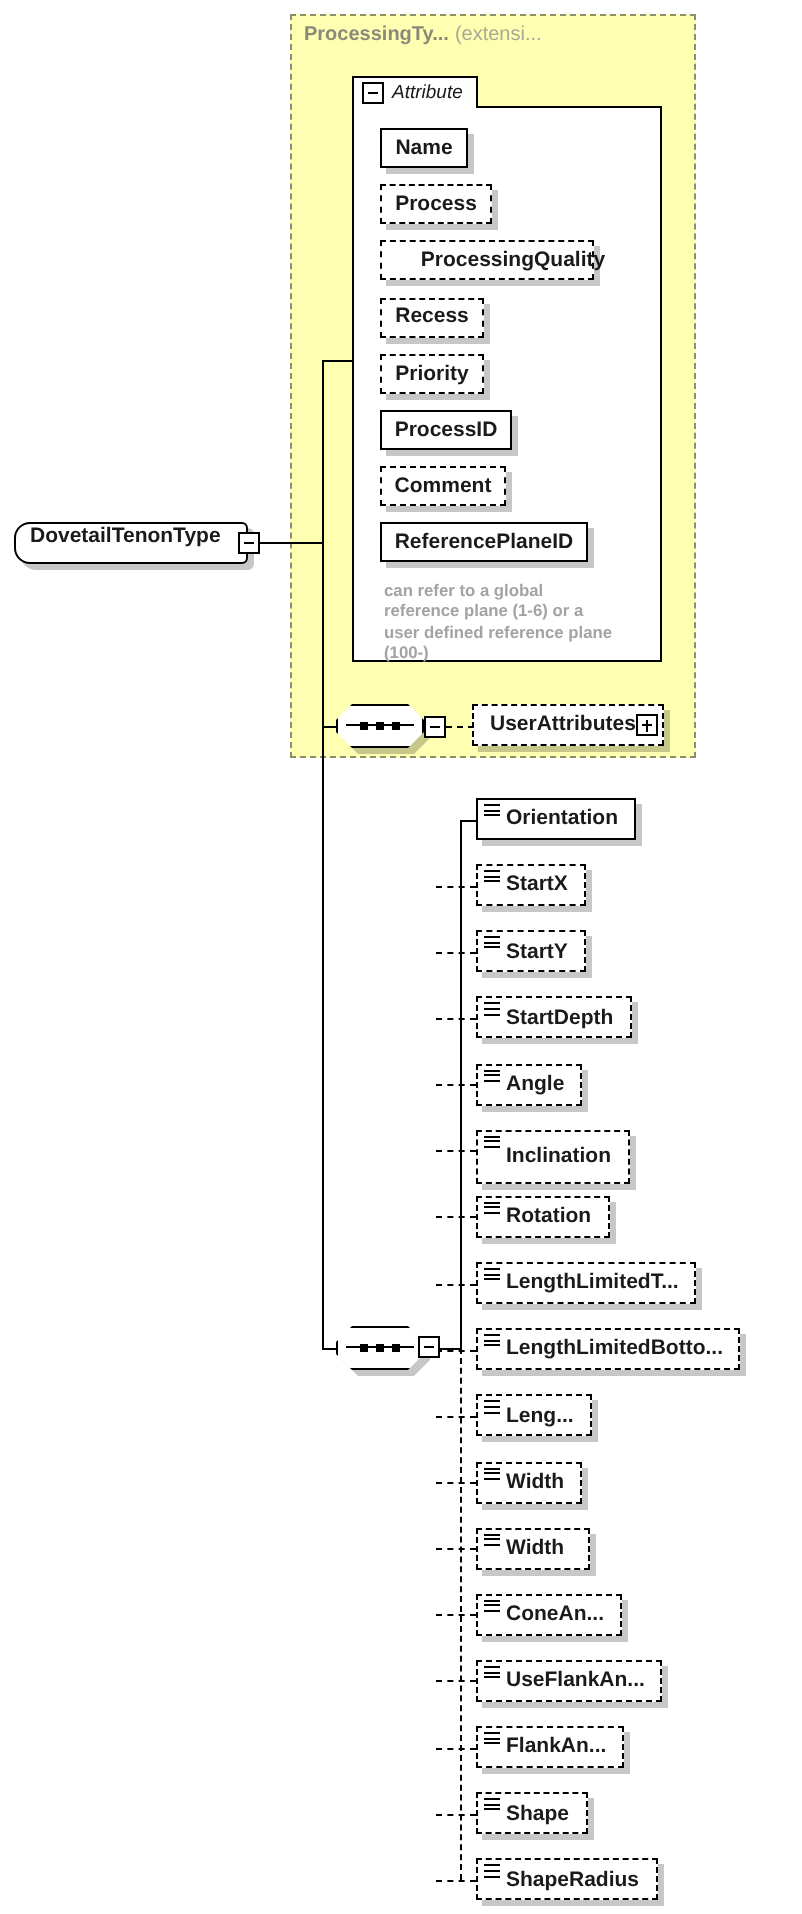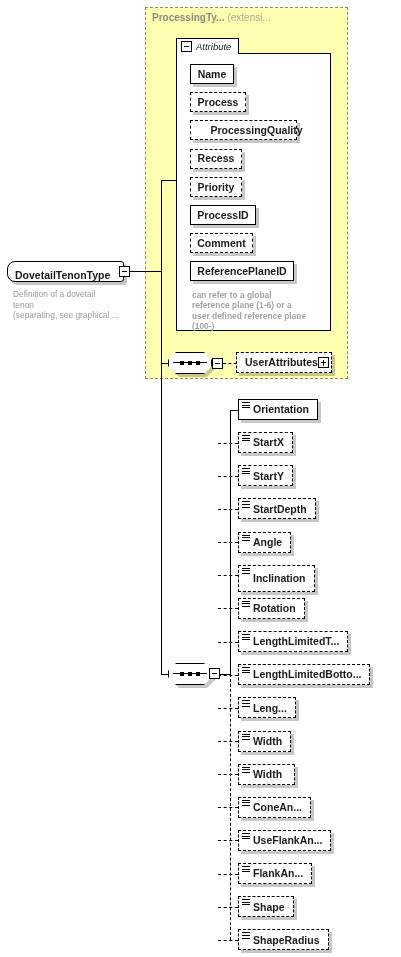--- a/index.html
+++ b/index.html
@@ -79,21 +79,21 @@
     left: 7px;
     top: 261px;
     width: 117px;
     height: 21px;
     box-sizing: border-box;
     background: #ffffff;
     border: 1.4px solid #000000;
     border-radius: 8px 3px 3px 8px;
     box-shadow: 3px 3px 0 0 rgba(0,0,0,0.22);
     display: flex;
-    align-items: flex-end;
+    align-items: flex-start;
     padding-left: 7px;
     font-size: 10.5px;
     font-weight: bold;
     color: #1a1a1a;
     white-space: nowrap;
   }
   #type-desc {
     position: absolute;
     left: 13px;
     top: 289px;
@@ -346,25 +346,20 @@
       <div>can refer to a global</div>
       <div>reference plane (1-6) or a</div>
       <div>user defined reference plane</div>
       <div>(100-)</div>
     </div>
 
   <div id="type-node">
     <span>DovetailTenonType</span>
   </div>
   <span id="type-pm" class="pm-box"></span>
-  <div id="type-desc">
-      <div>Definition of a dovetail</div>
-      <div>tenon</div>
-      <div>(separating, see graphical ...</div>
-    </div>
 
   <div class="ln h" style="left:130px; top:270.5px; width:31px;"></div>
   <div class="ln v" style="left:160.5px; top:180px; height:494px;"></div>
   <div class="ln h" style="left:160.5px; top:180px; width:16px;"></div>
   <div class="ln h" style="left:160.5px; top:362.5px; width:8px;"></div>
   <div class="ln h" style="left:160.5px; top:673.5px; width:8px;"></div>
 
   <div class="seq" id="seq-ua">
     <div class="shadow"></div>
     <div class="oct"></div>

